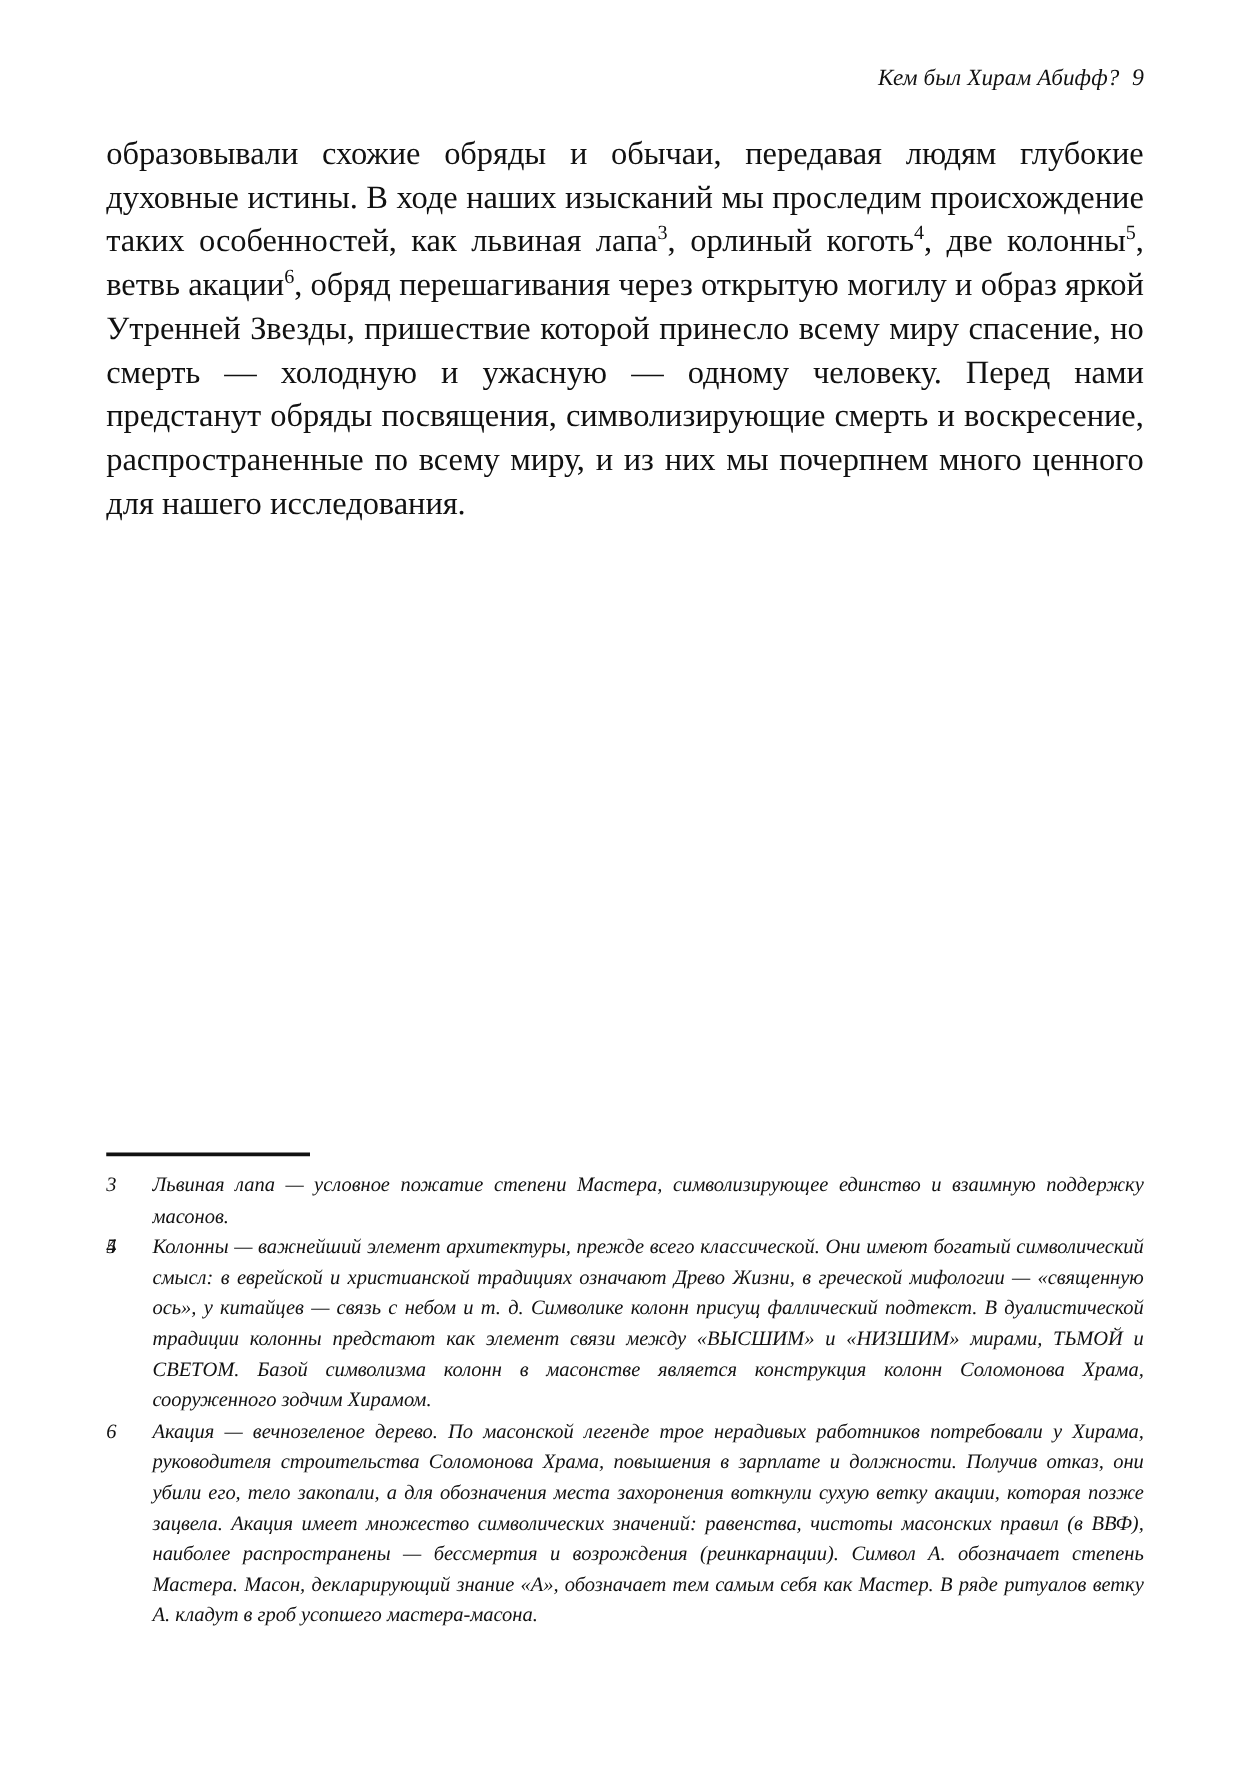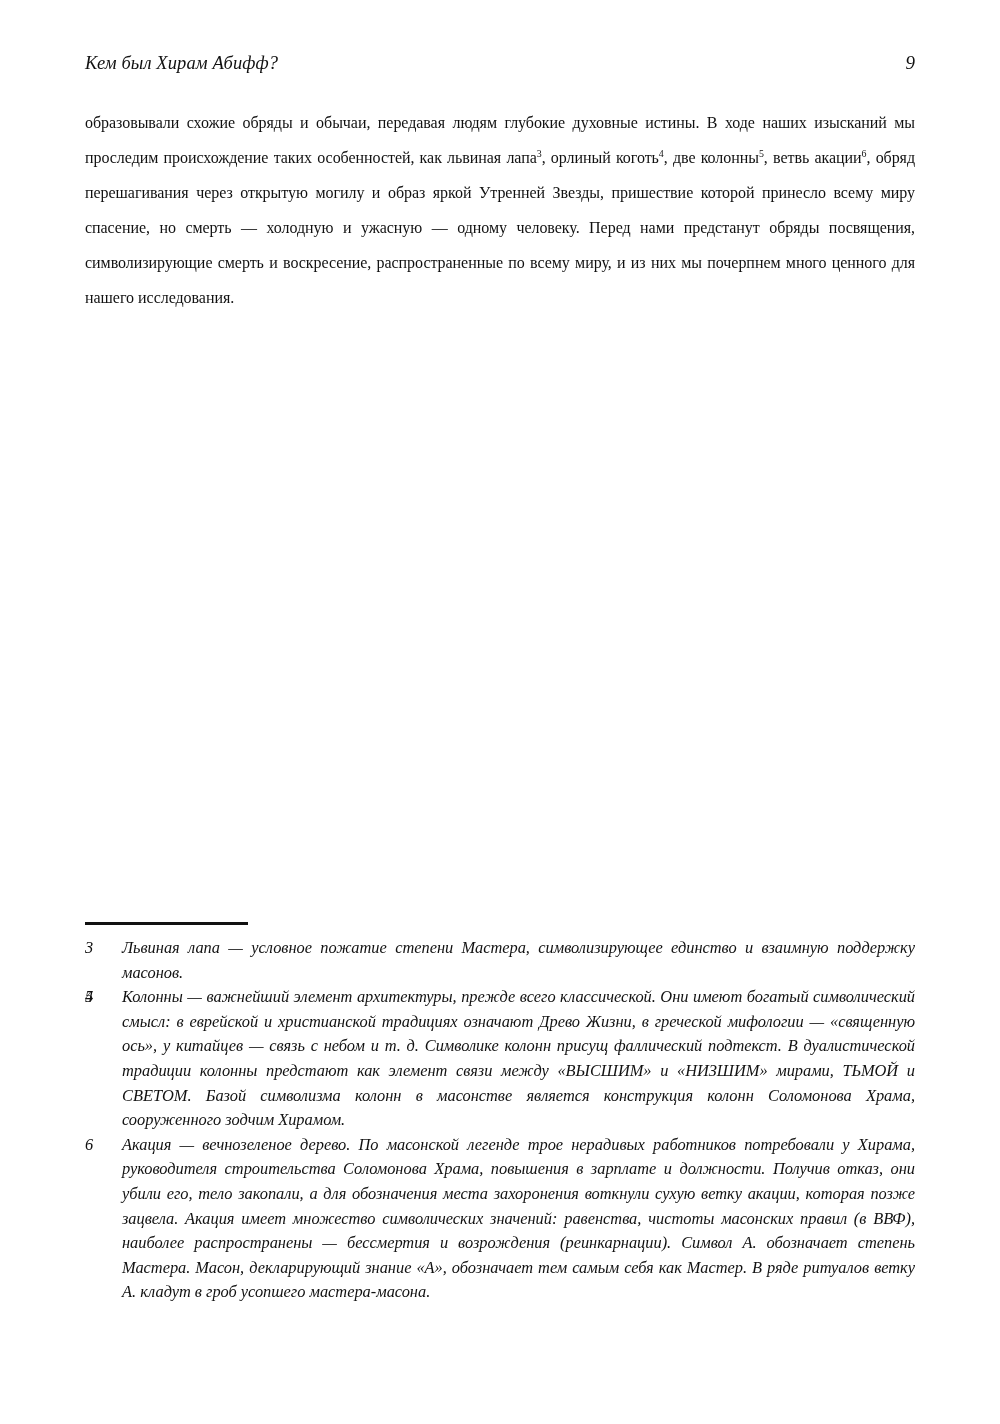--- a/index.html
+++ b/index.html
@@ -26,21 +26,21 @@
   }
 
   
   .runninghead {
     position: absolute;
     left: 85px;
     top: 52px;
     width: 830px;
     display: flex;
     align-items: baseline;
-    justify-content: space-between;
+    justify-content: flex-end;
     gap: 10px;
   }
 
   .runninghead-title {
     font-style: italic;
     font-size: 18.5px;
     letter-spacing: 0.1px;
     white-space: nowrap;
   }
 
@@ -52,21 +52,21 @@
   
   .body-block {
     position: absolute;
     left: 85px;
     top: 105px;
     width: 830px;
   }
 
   .body-para {
     margin: 0;
-    font-size: 16px;
+    font-size: 26px;
     line-height: 35px;
     text-align: justify;
     text-align-last: left;
     hyphens: manual;
     letter-spacing: -0.05px;
     word-spacing: 0.2px;
   }
 
   .body-para sup {
     font-size: 0.62em;

